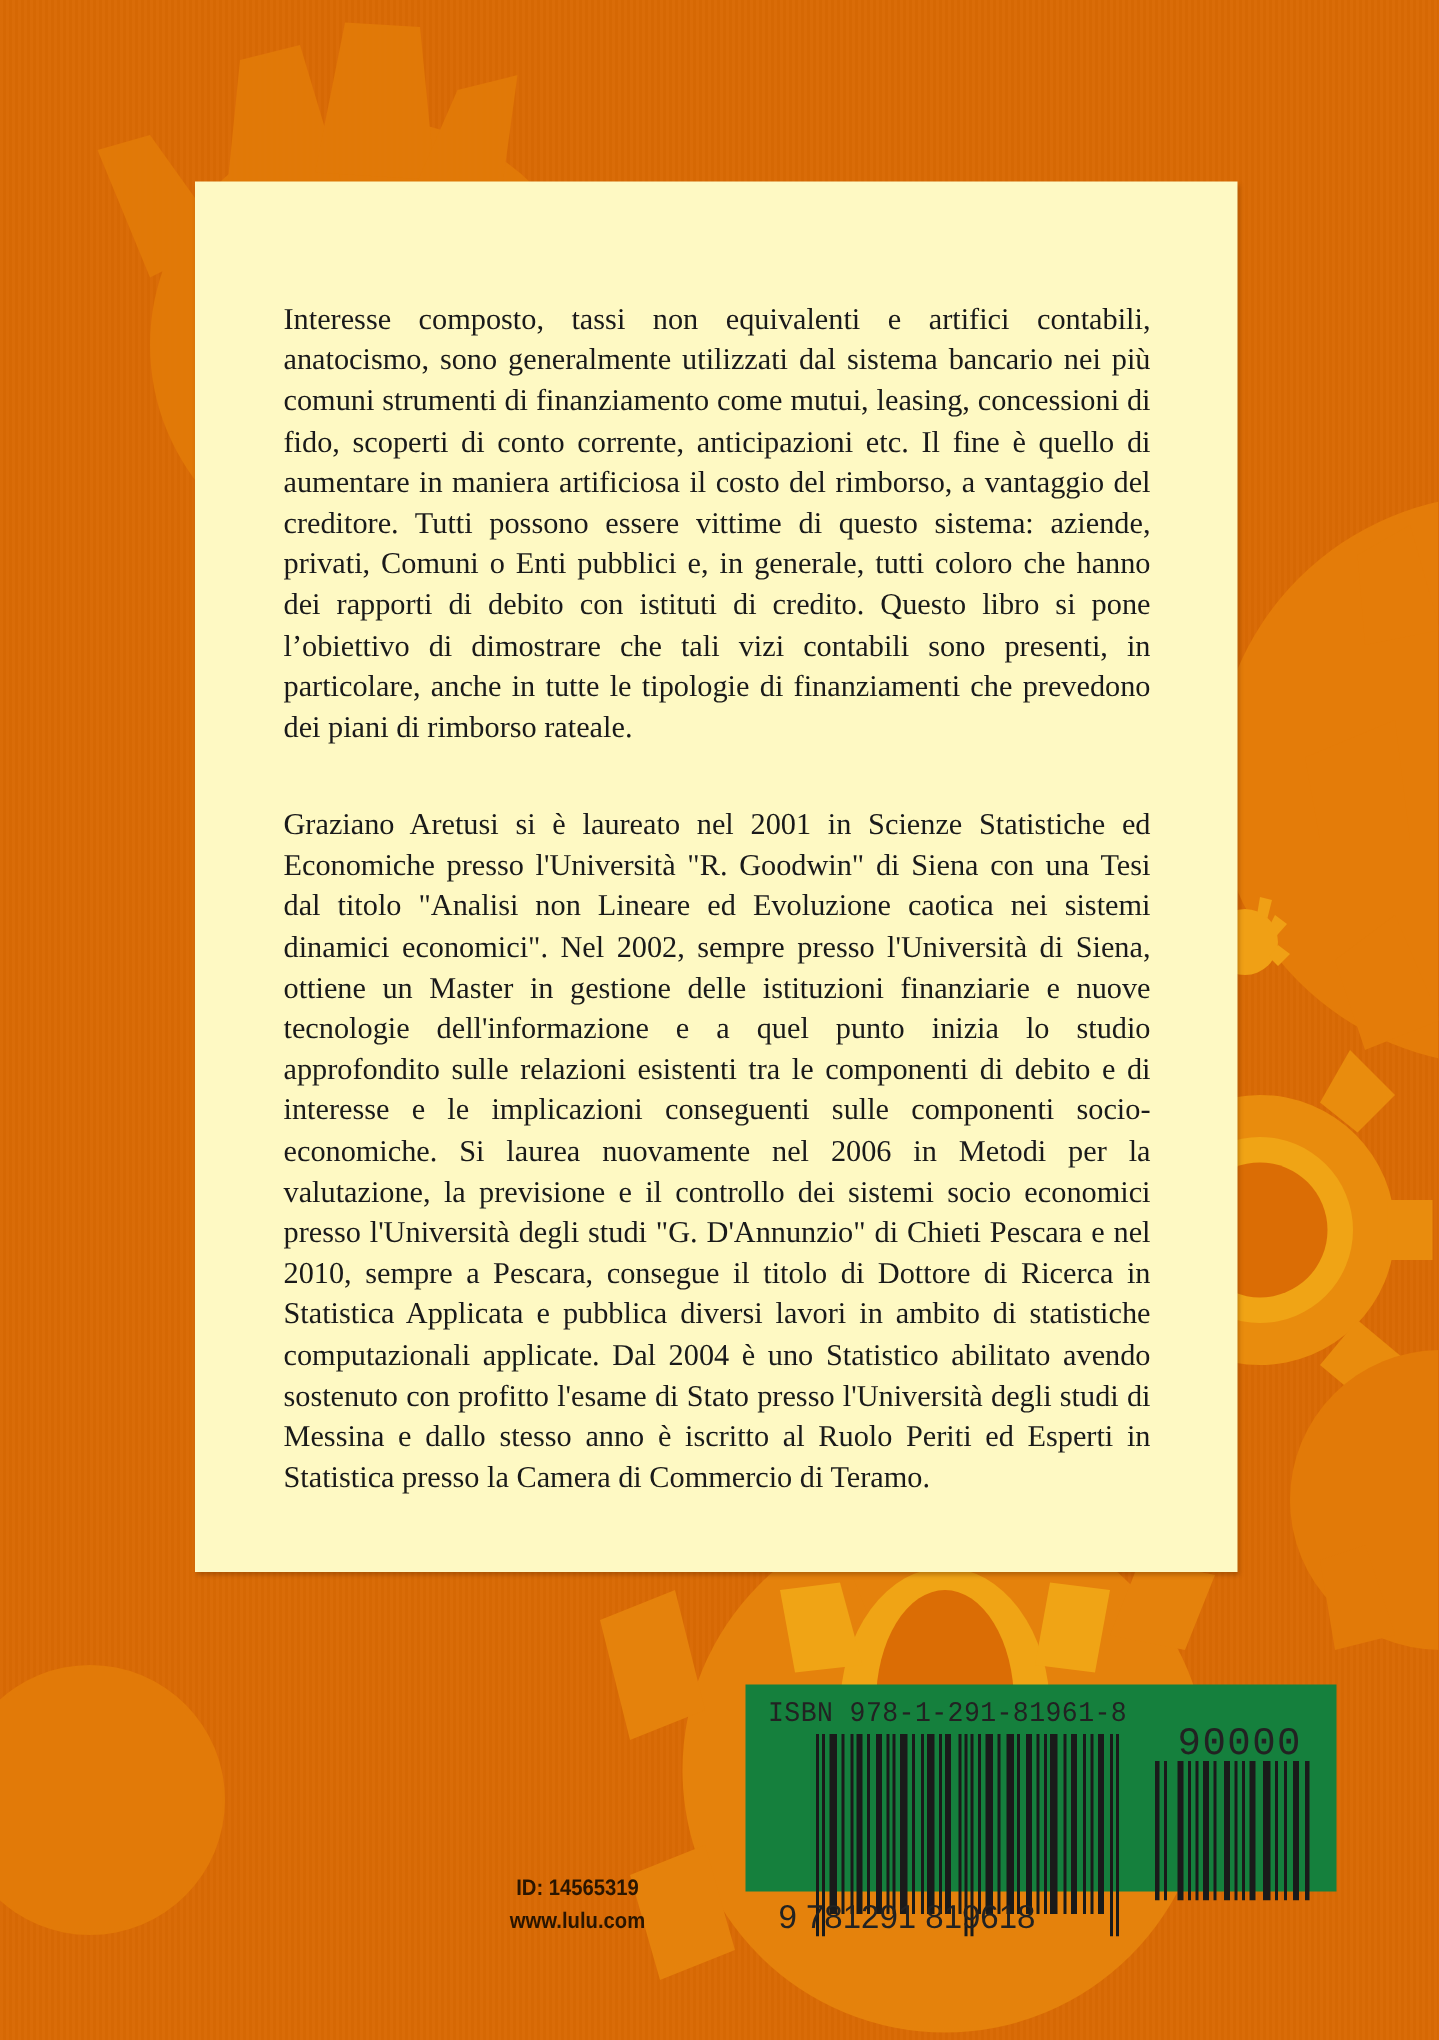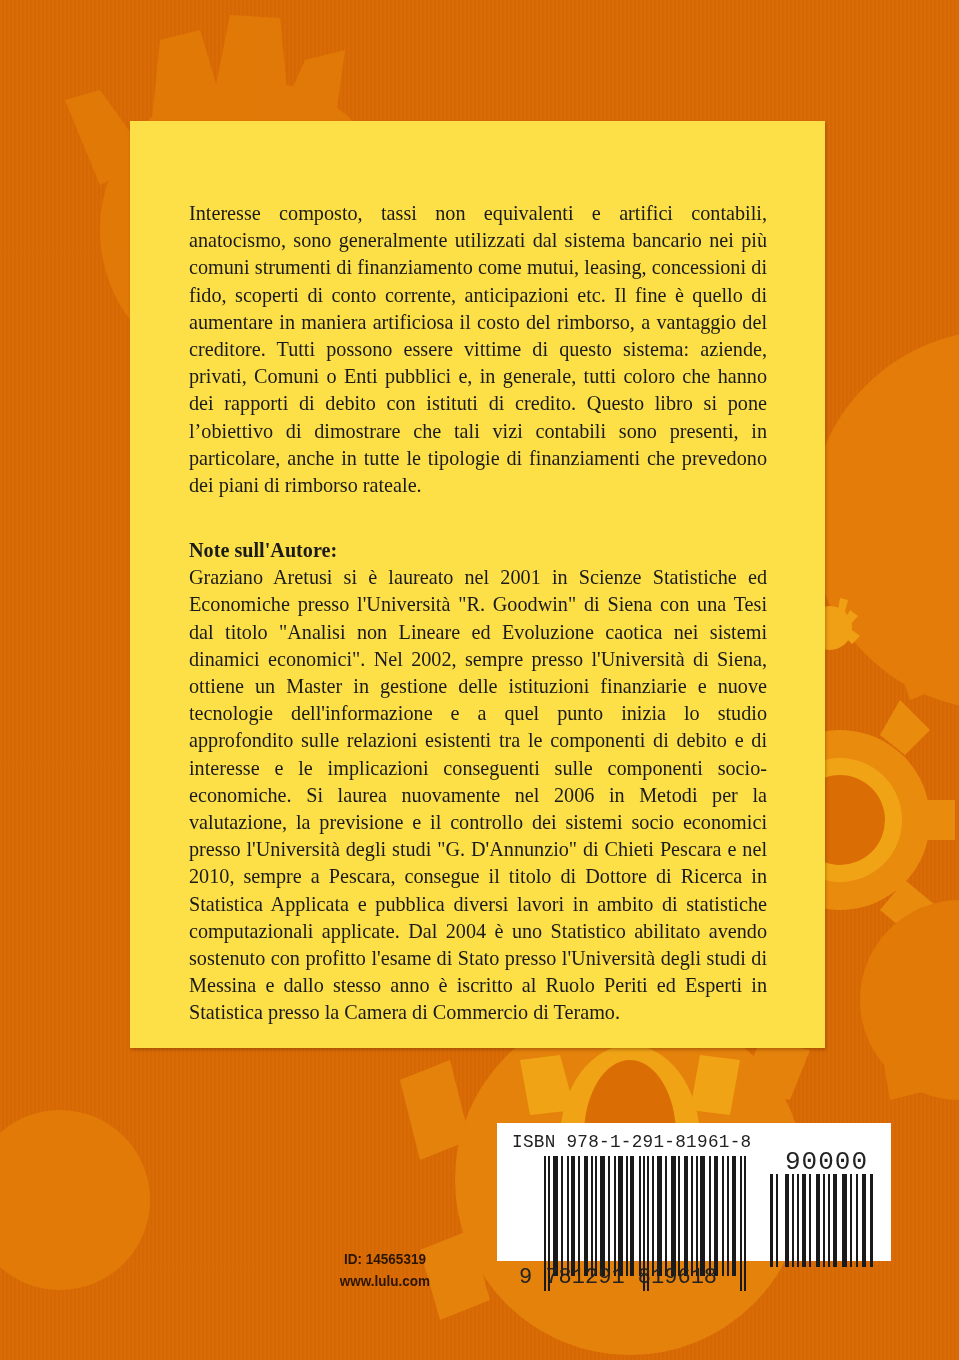--- a/index.html
+++ b/index.html
@@ -9,56 +9,56 @@
       font-family: "Liberation Serif", "DejaVu Serif", serif;
     }
     .bg-stripes {
       position: absolute; inset: 0;
       background: repeating-linear-gradient(90deg, rgba(255,255,255,0.015) 0 2px, rgba(0,0,0,0.015) 2px 4px);
       pointer-events: none;
     }
     .gears { position: absolute; inset: 0; pointer-events: none; }
     .panel {
       position: absolute; left: 130px; top: 121px; width: 695px; height: 927px;
-      background: #fde047;
+      background: #fef9c3;
       box-shadow: 1px 2px 3px rgba(90,40,0,0.35);
     }
     .text-block {
       position: absolute; left: 59px; width: 578px;
       color: #1a1a1a; font-size: 20.2px; line-height: 27.2px;
       text-align: justify;
     }
     .abstract { top: 79px; }
     .author { top: 416px; }
     .author-heading { font-weight: bold; display: block; }
     .footer-id {
       position: absolute; left: 320px; top: 1248px; width: 130px;
       text-align: center; color: #2a1500;
       font-family: "Liberation Sans", "DejaVu Sans", sans-serif;
       font-weight: bold; font-size: 15px; line-height: 22px;
       transform: scaleX(0.9);
     }
     .barcode-box {
       position: absolute; left: 497px; top: 1123px; width: 394px; height: 138px;
-      background: #ffffff;
+      background: #15803d;
     }
     .isbn-label {
       position: absolute; left: 15px; top: 8px;
       font-family: "Liberation Mono", "DejaVu Sans Mono", monospace;
       font-size: 19px; color: #222; letter-spacing: 0.3px;
       transform: scaleX(0.93); transform-origin: left;
     }
     .price-label {
       position: absolute; left: 288px; top: 24px;
       font-family: "Liberation Mono", "DejaVu Sans Mono", monospace;
       font-size: 26px; color: #222; letter-spacing: 1px;
     }
     .isbn-digits {
       position: absolute; left: 22px; top: 142px;
-      font-family: Liberation Mono, monospace;
+      font-family: Liberation Sans, sans-serif;
       font-size: 22px; color: #222;
     }
     .bars-main { position: absolute; left: 47px; top: 33px; }
     .bars-addon { position: absolute; left: 273px; top: 51px; }
   </style>
 </head>
 <body>
 
 <div class="bg-stripes"></div>
 
@@ -113,21 +113,20 @@
   </g>
 
   <g fill="#e27a08">
     <circle cx="60" cy="1200" r="90"></circle>
   </g>
 </svg>
 
 <div class="panel">
   <p class="text-block abstract" style="margin:0">Interesse composto, tassi non equivalenti e artifici contabili, anatocismo, sono generalmente utilizzati dal sistema bancario nei più comuni strumenti di finanziamento come mutui, leasing, concessioni di fido, scoperti di conto corrente, anticipazioni etc. Il fine è quello di aumentare in maniera artificiosa il costo del rimborso, a vantaggio del creditore. Tutti possono essere vittime di questo sistema: aziende, privati, Comuni o Enti pubblici e, in generale, tutti coloro che hanno dei rapporti di debito con istituti di credito. Questo libro si pone l’obiettivo di dimostrare che tali vizi contabili sono presenti, in particolare, anche in tutte le tipologie di finanziamenti che prevedono dei piani di rimborso rateale.</p>
   <div class="text-block author">
-    <span class="author-heading">Note sull'Autore:</span>
     <span>Graziano Aretusi si è laureato nel 2001 in Scienze Statistiche ed Economiche presso l'Università "R. Goodwin" di Siena con una Tesi dal titolo "Analisi non Lineare ed Evoluzione caotica nei sistemi dinamici economici". Nel 2002, sempre presso l'Università di Siena, ottiene un Master in gestione delle istituzioni finanziarie e nuove tecnologie dell'informazione e a quel punto inizia lo studio approfondito sulle relazioni esistenti tra le componenti di debito e di interesse e le implicazioni conseguenti sulle componenti socio-economiche. Si laurea nuovamente nel 2006 in Metodi per la valutazione, la previsione e il controllo dei sistemi socio economici presso l'Università degli studi "G. D'Annunzio" di Chieti Pescara e nel 2010, sempre a Pescara, consegue il titolo di Dottore di Ricerca in Statistica Applicata e pubblica diversi lavori in ambito di statistiche computazionali applicate. Dal 2004 è uno Statistico abilitato avendo sostenuto con profitto l'esame di Stato presso l'Università degli studi di Messina e dallo stesso anno è iscritto al Ruolo Periti ed Esperti in Statistica presso la Camera di Commercio di Teramo.</span>
   </div>
 </div>
 
 <div class="footer-id">
   <div>ID: 14565319</div>
   <div>www.lulu.com</div>
 </div>
 
 <div class="barcode-box">

